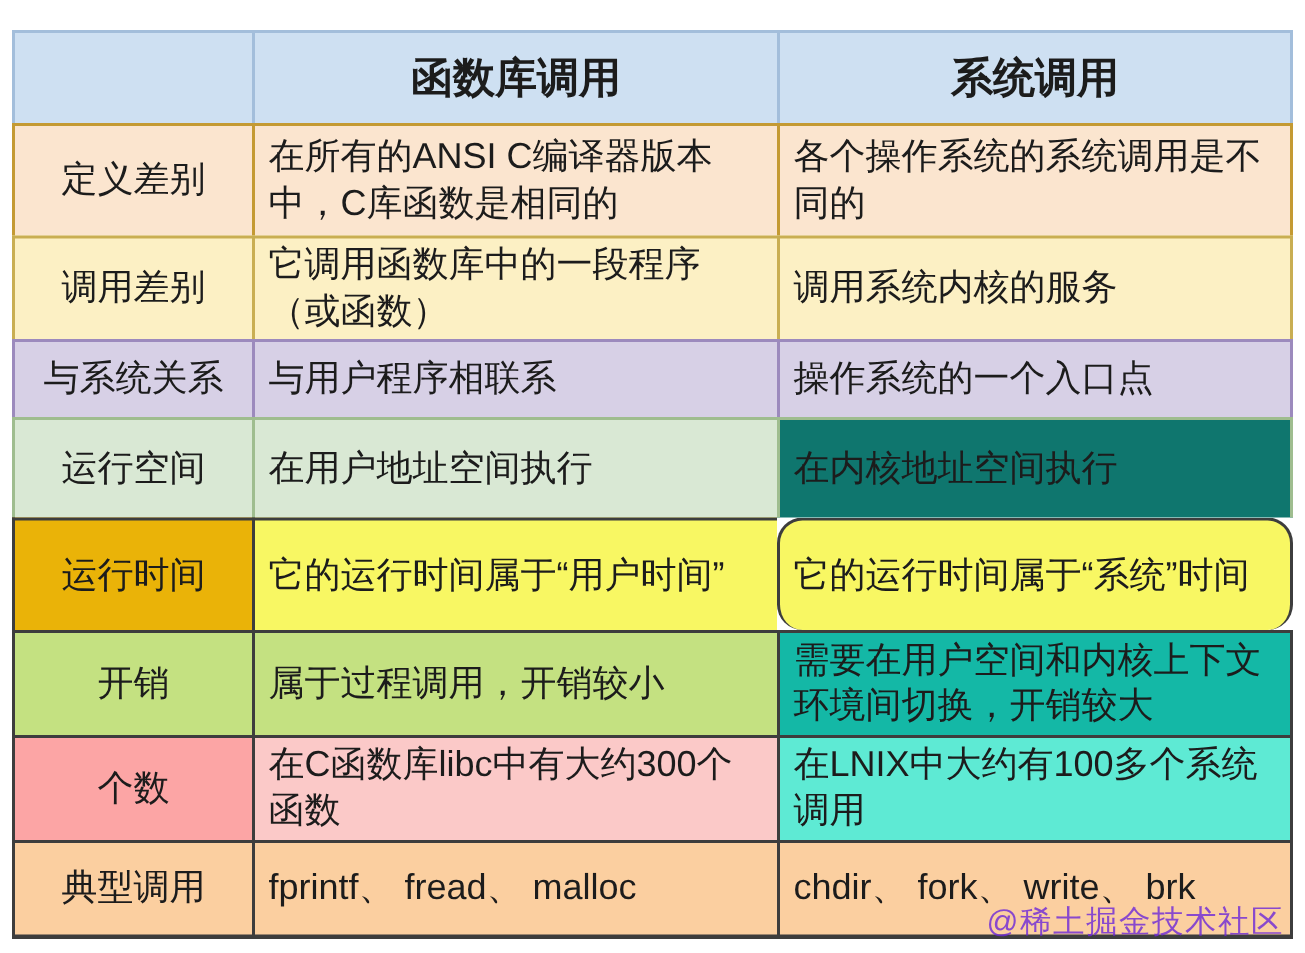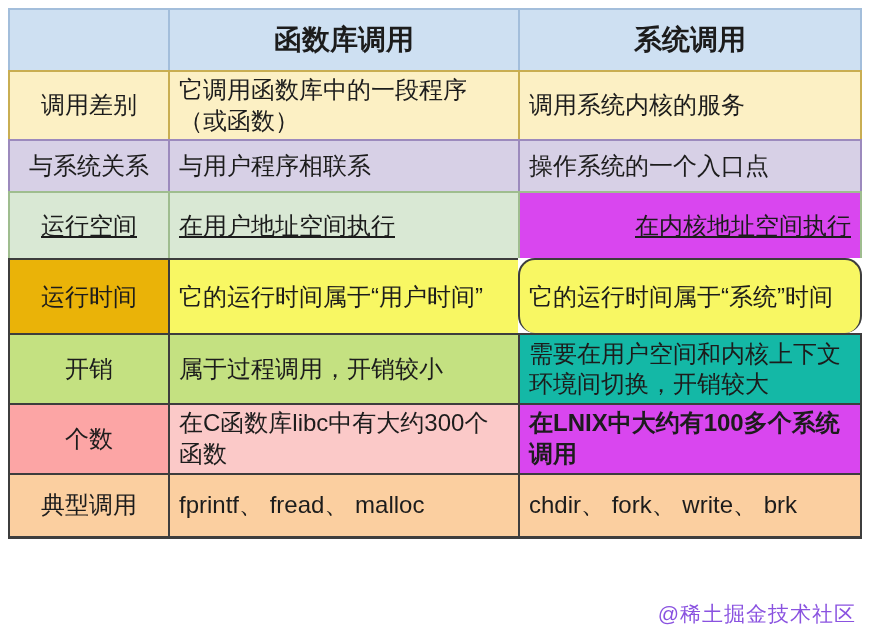--- a/index.html
+++ b/index.html
@@ -5,21 +5,21 @@
   html, body { margin: 0; padding: 0; background: #ffffff; }
   .canvas {
     position: relative;
     width: 870px; height: 635px;
     background: #ffffff;
     font-family: "Liberation Sans", "DejaVu Sans", sans-serif;
     color: #1c1c1c;
     overflow: hidden;
   }
   table.cmp {
-    position: absolute; left: 8px; top: 8px;
+    position: absolute; left: 8px; top: 20px;
     border-collapse: separate; border-spacing: 0;
     table-layout: fixed;
     width: 854px;
   }
   table.cmp col.c0 { width: 160px; }
   table.cmp col.c1 { width: 350px; }
   table.cmp col.c2 { width: 344px; }
   table.cmp th, table.cmp td {
     box-sizing: border-box;
     border-style: solid;
@@ -34,21 +34,21 @@
   table.cmp th:last-child, table.cmp td:last-child { border-right-width: 2px; }
   table.cmp tr:last-child td { border-bottom-width: 3px; }
   table.cmp thead th {
     font-size: 28px; font-weight: 700;
     text-align: center; height: 62px;
   }
   td.rowlabel { text-align: center; }
   tr.r0 td { height: 75px; }
   tr.r1 td { height: 65px; }
   tr.r2 td { height: 52px; }
-  tr.r3 td { height: 67px; text-decoration: underline; }
+  tr.r3 td { height: 67px; }
   tr.r4 td { height: 75px; }
   tr.r5 td { height: 70px; }
   tr.r6 td { height: 68px; }
   tr.r7 td { height: 66px; }
   .watermark {
     position: absolute;
     right: 14px; top: 600px;
     font-size: 21px;
     color: #6d28d9;
     opacity: 0.8;
@@ -69,49 +69,54 @@
         <col class="c2">
     </colgroup>
     <thead>
       <tr>
         <th style="background-color: rgb(206, 224, 242); border-color: rgb(163, 190, 219);"></th>
         <th style="background-color: rgb(206, 224, 242); border-color: rgb(163, 190, 219);">函数库调用</th>
         <th style="background-color: rgb(206, 224, 242); border-color: rgb(163, 190, 219);">系统调用</th>
       </tr>
     </thead>
     <tbody>
+      <tr class="r0">
+        <td class="rowlabel" style="background-color: rgb(251, 229, 207); border-color: rgb(196, 154, 51);">定义差别</td>
+        <td style="background-color: rgb(251, 229, 207); border-color: rgb(196, 154, 51);">在所有的ANSI C编译器版本中，C库函数是相同的</td>
+        <td style="background-color: rgb(251, 229, 207); border-color: rgb(196, 154, 51);">各个操作系统的系统调用是不同的</td>
+      </tr>
       <tr class="r1">
         <td class="rowlabel" style="background-color: rgb(252, 240, 196); border-color: rgb(201, 174, 82);">调用差别</td>
         <td style="background-color: rgb(252, 240, 196); border-color: rgb(201, 174, 82);">它调用函数库中的一段程序（或函数）</td>
         <td style="background-color: rgb(252, 240, 196); border-color: rgb(201, 174, 82);">调用系统内核的服务</td>
       </tr>
       <tr class="r2">
         <td class="rowlabel" style="background-color: rgb(215, 208, 230); border-color: rgb(156, 138, 189);">与系统关系</td>
         <td style="background-color: rgb(215, 208, 230); border-color: rgb(156, 138, 189);">与用户程序相联系</td>
         <td style="background-color: rgb(215, 208, 230); border-color: rgb(156, 138, 189);">操作系统的一个入口点</td>
       </tr>
       <tr class="r3">
         <td class="rowlabel" style="background-color: rgb(217, 232, 212); border-color: rgb(159, 189, 143);">运行空间</td>
         <td style="background-color: rgb(217, 232, 212); border-color: rgb(159, 189, 143);">在用户地址空间执行</td>
-        <td style="background-color: #d946ef; border-color: rgb(159, 189, 143); text-align: right;">在内核地址空间执行</td>
+        <td style="background-color: #0f766e; border-color: rgb(159, 189, 143);">在内核地址空间执行</td>
       </tr>
       <tr class="r4">
         <td class="rowlabel" style="background-color: #eab308; border-color: rgb(61, 61, 61);">运行时间</td>
         <td style="background-color: rgb(248, 247, 99); border-color: rgb(61, 61, 61);">它的运行时间属于“用户时间”</td>
         <td style="background-color: rgb(248, 247, 99); border-color: rgb(61, 61, 61); border-radius: 17px;">它的运行时间属于“系统”时间</td>
       </tr>
       <tr class="r5">
         <td class="rowlabel" style="background-color: rgb(196, 225, 129); border-color: rgb(61, 61, 61);">开销</td>
         <td style="background-color: rgb(196, 225, 129); border-color: rgb(61, 61, 61);">属于过程调用，开销较小</td>
         <td style="background-color: #14b8a6; border-color: rgb(61, 61, 61);">需要在用户空间和内核上下文环境间切换，开销较大</td>
       </tr>
       <tr class="r6">
         <td class="rowlabel" style="background-color: #fca5a5; border-color: rgb(61, 61, 61);">个数</td>
         <td style="background-color: rgb(251, 201, 200); border-color: rgb(61, 61, 61);">在C函数库libc中有大约300个函数</td>
-        <td style="background-color: #d946ef; border-color: rgb(61, 61, 61); font-weight: bold;">在LNIX中大约有100多个系统调用</td>
+        <td style="background-color: #5eead4; border-color: rgb(61, 61, 61);">在LNIX中大约有100多个系统调用</td>
       </tr>
       <tr class="r7">
         <td class="rowlabel" style="background-color: rgb(251, 207, 160); border-color: rgb(61, 61, 61);">典型调用</td>
         <td style="background-color: rgb(251, 207, 160); border-color: rgb(61, 61, 61);">fprintf、 fread、 malloc</td>
         <td style="background-color: rgb(251, 207, 160); border-color: rgb(61, 61, 61);">chdir、 fork、 write、 brk</td>
       </tr>
     </tbody>
   </table>
 
   <div class="watermark">@稀土掘金技术社区</div>

